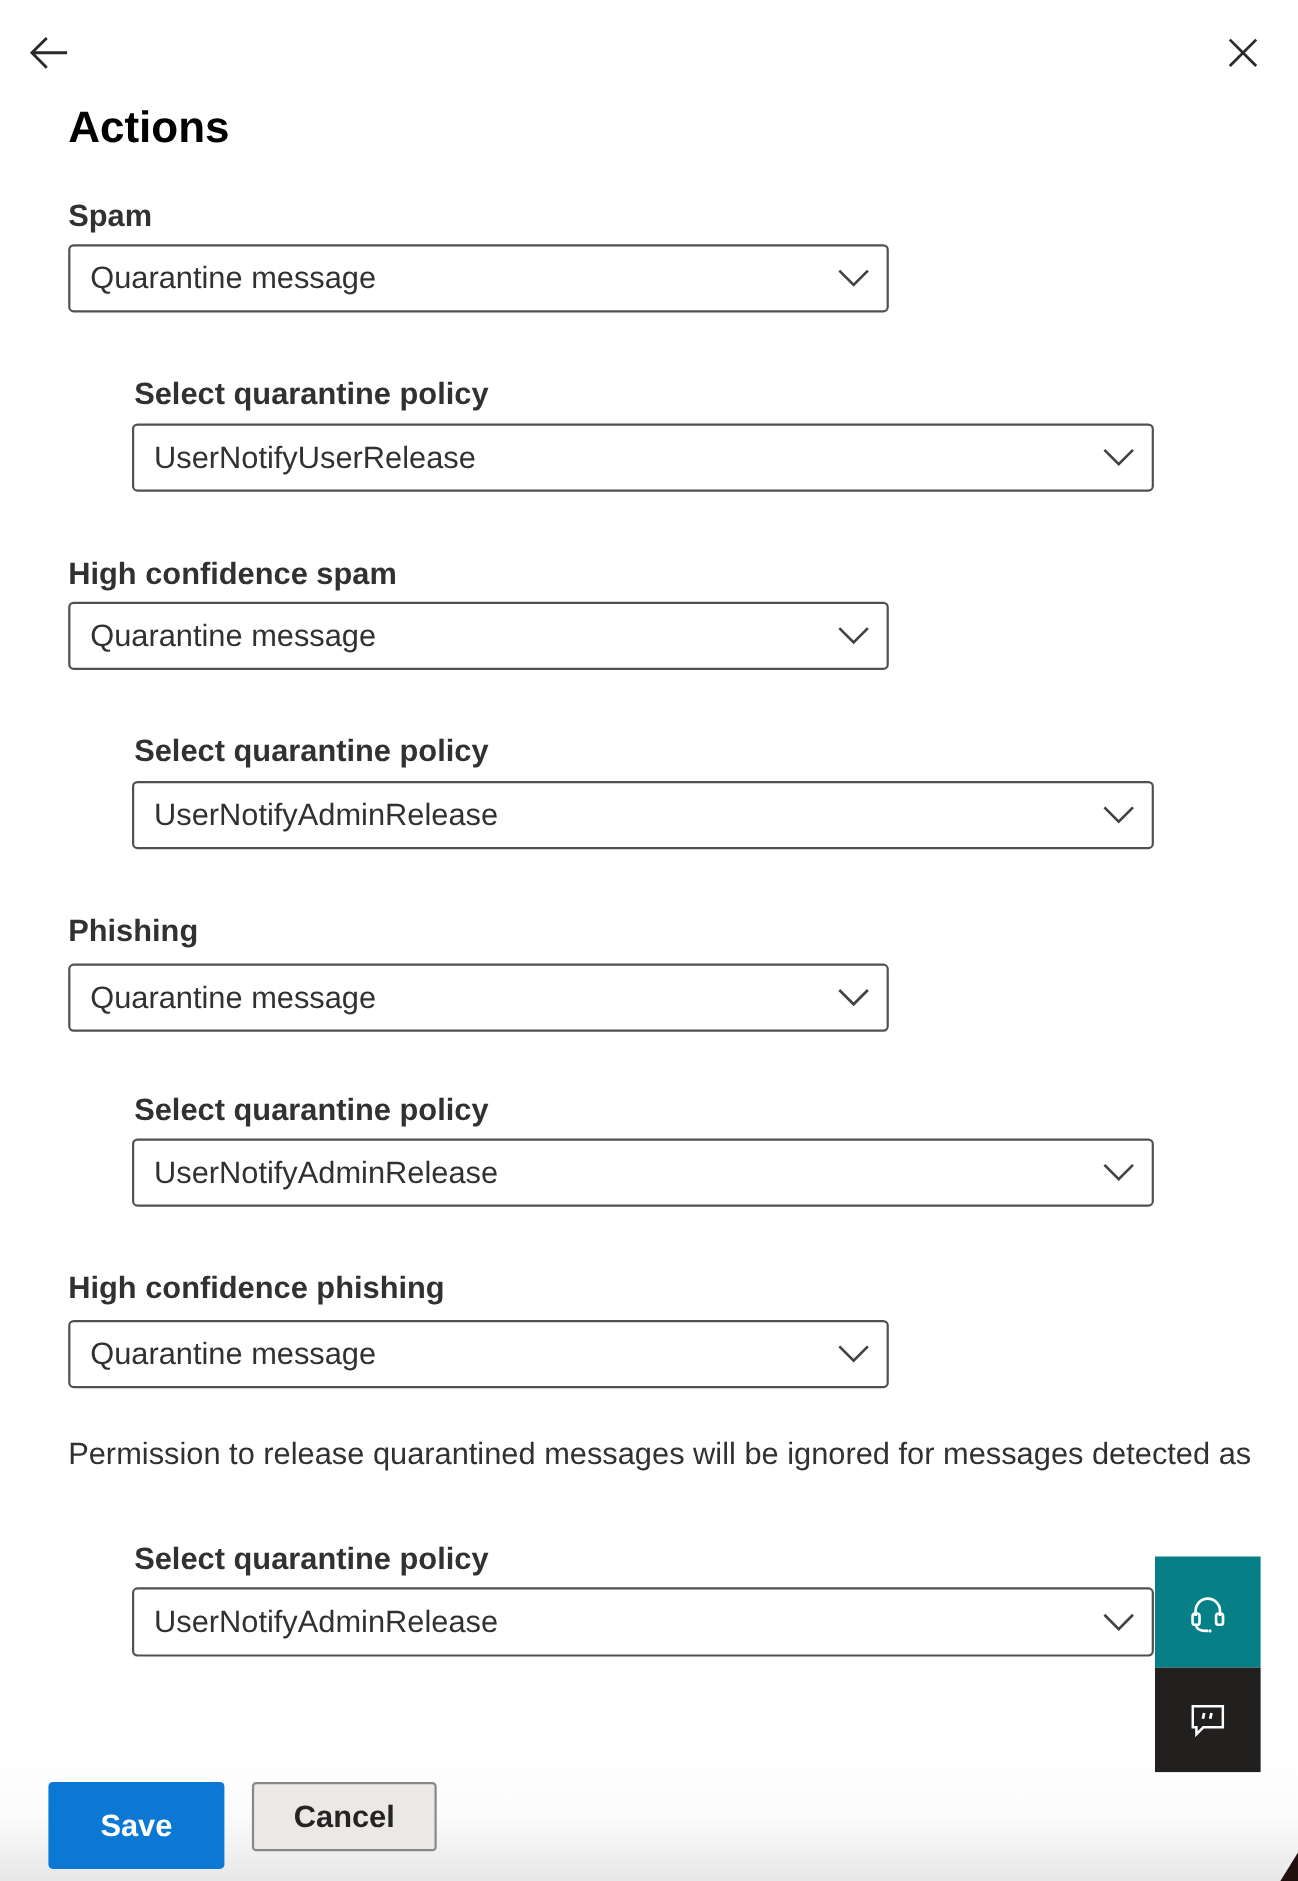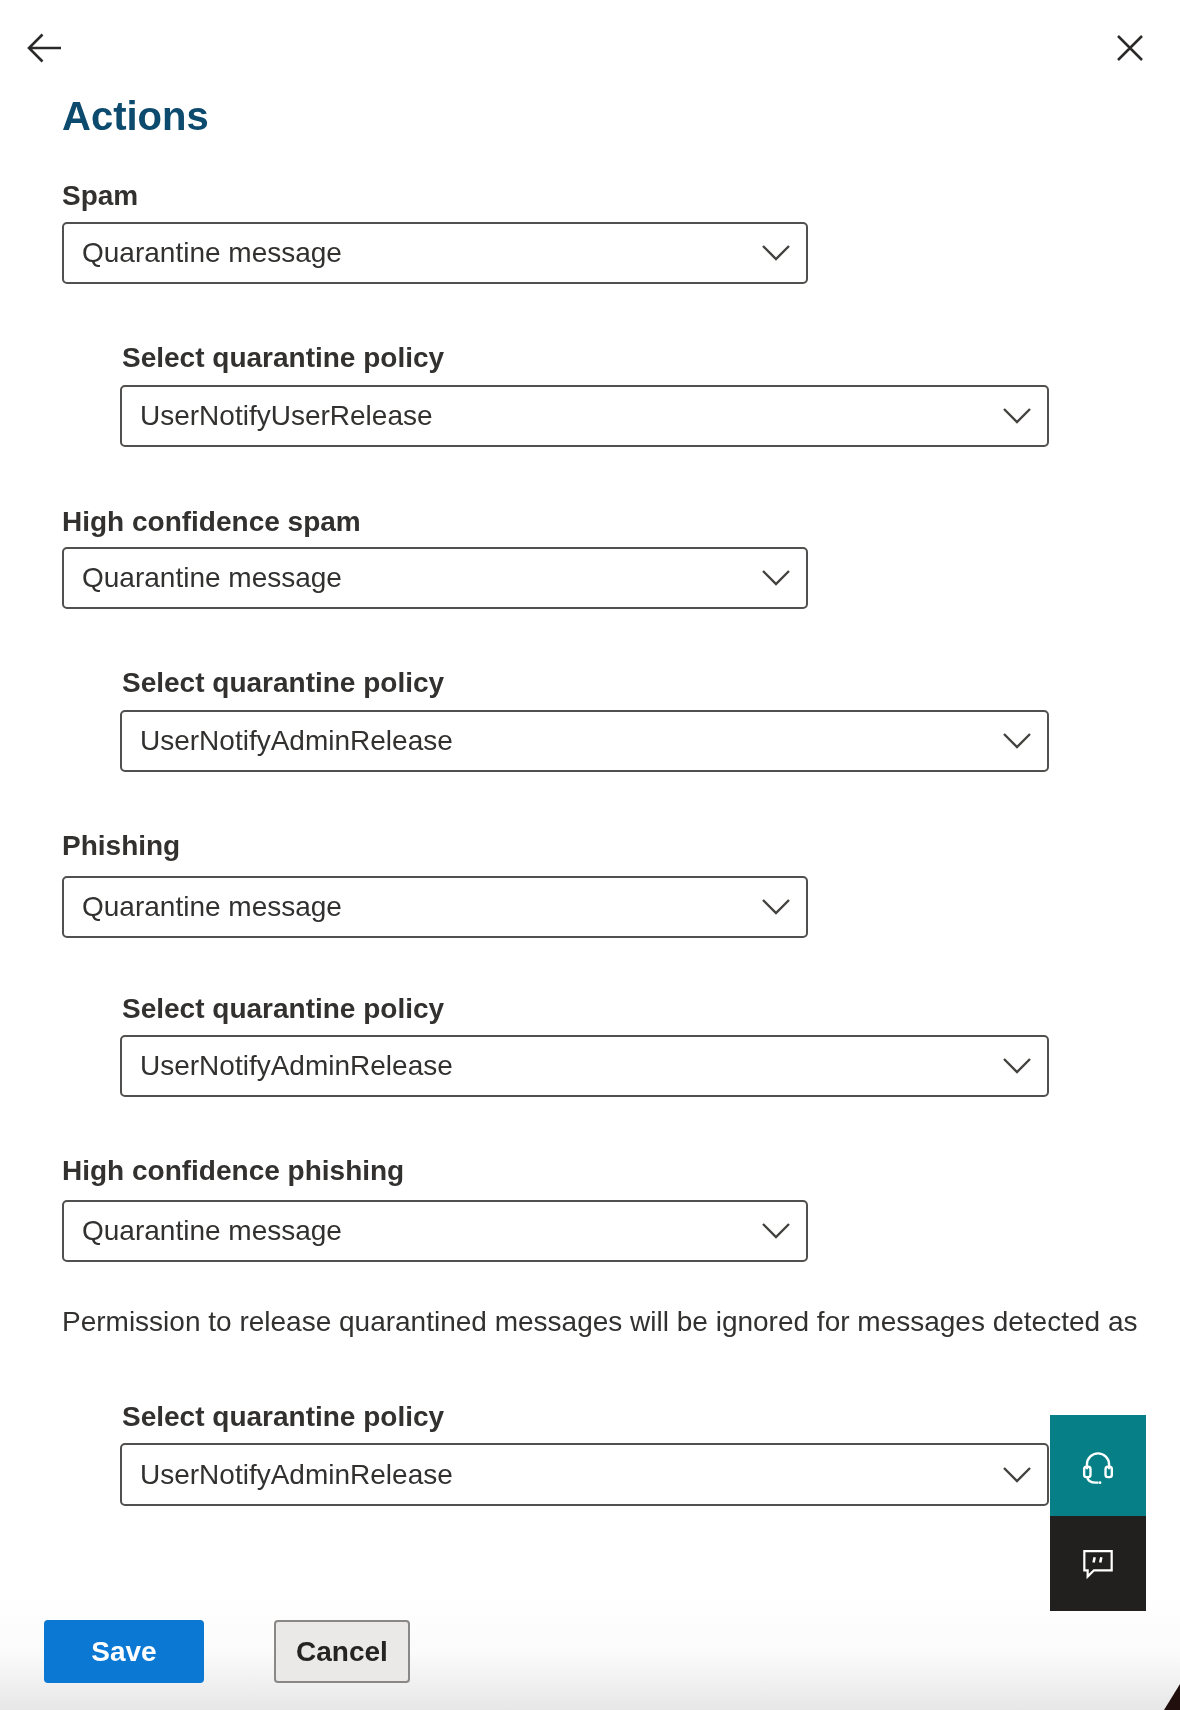--- a/index.html
+++ b/index.html
@@ -22,21 +22,21 @@
     justify-content: center;
   }
   .back { left: 18px; top: 22px; width: 52px; height: 52px; }
   .close { left: 1106px; top: 24px; width: 48px; height: 48px; }
 
   .page-title {
     position: absolute;
     left: 62px; top: 94px;
     font-size: 40px;
     font-weight: 700;
-    color: #0c4a6e;
+    color: #000000;
     letter-spacing: 0px;
   }
   .label {
     position: absolute;
     left: 62px;
     font-size: 28px;
     font-weight: 600;
     color: #323130;
     line-height: 34px;
     white-space: nowrap;
@@ -86,43 +86,42 @@
 
   .footer {
     position: absolute;
     left: 0; top: 1594px;
     width: 1180px; height: 116px;
     background: linear-gradient(180deg, #ffffff 0%, #fbfbfb 50%, #e7e7e7 100%);
   }
   .save-button {
     position: absolute;
     left: 44px; top: 26px;
-    width: 160px; height: 63px;
+    width: 160px; height: 79px;
     background: var(--accent, #0b79d4);
     color: #ffffff;
     border: none;
     border-radius: 4px;
     font-family: inherit;
     font-size: 28px;
     font-weight: 600;
     cursor: pointer;
   }
   .cancel-button {
     position: absolute;
     left: 229px; top: 26px;
-    width: 136px; height: 63px;
+    width: 168px; height: 63px;
     background: #eae9e8;
     color: #252423;
     border: 2px solid #8a8886;
     border-radius: 4px;
     font-family: inherit;
     font-size: 28px;
     font-weight: 600;
     cursor: pointer;
-    margin-left: 45px;
   }
 
   .help-button, .feedback-button {
     position: absolute;
     left: 1050px;
     width: 96px;
     border: none;
     cursor: pointer;
     display: flex;
     align-items: center;

